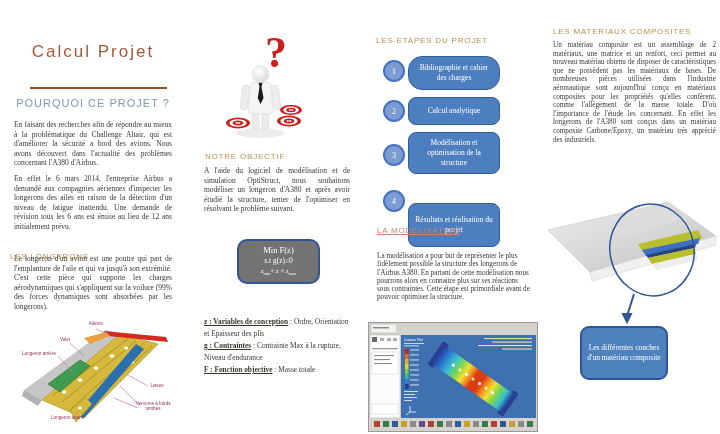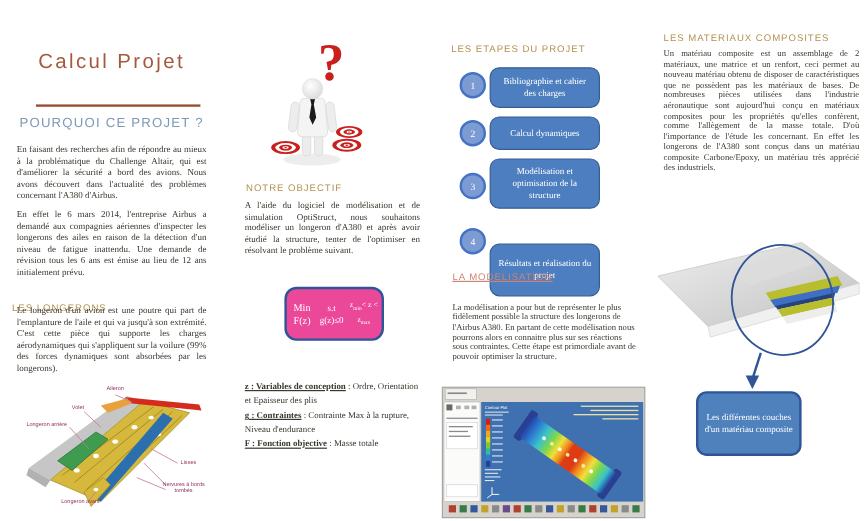--- a/index.html
+++ b/index.html
@@ -12,22 +12,22 @@
   .h-blue{font-family:"Liberation Sans",sans-serif;font-size:11px;letter-spacing:1px;
           color:#7e99b4;text-align:center;font-weight:400;}
   .h-small{font-family:"Liberation Sans",sans-serif;font-size:8px;letter-spacing:.8px;
            color:#b3924f;font-weight:400;}
   .h-salmon{color:#cc8474;}
   .body-text{font-size:7.5px;line-height:9.6px;text-align:justify;font-family:Liberation Serif, serif;}
   .left-text{text-align:left;font-size:7.2px;line-height:8.3px;}
   .tight{font-size:7.2px;line-height:8.6px;}
   .defs{font-size:7.4px;line-height:12px;text-align:left;}
   .u-bold{font-weight:bold;text-decoration:underline;}
-  .blue-box{background:#ec4899;border:2px solid #2e5597;border-radius:10px;color:#fff;
-            display:flex;flex-direction:row;align-items:center;justify-content:center;
+  .blue-box{background:#737373;border:2px solid #2e5597;border-radius:10px;color:#fff;
+            display:flex;flex-direction:column;align-items:center;justify-content:center;
             text-align:center;box-sizing:border-box;}
   .step-circle{width:22px;height:22px;border-radius:50%;background:#7b9bd2;border:2px solid #4472c4;
                color:#fff;display:flex;align-items:center;justify-content:center;font-size:8px;box-sizing:border-box;}
   .step-box{background:#4d7ebf;border:1px solid #365f91;border-radius:8px;color:#fff;
             display:flex;align-items:center;justify-content:center;text-align:center;
             font-size:7.5px;line-height:10px;padding:2px 6px;box-sizing:border-box;}
   .callout{background:#4f81bd;border:2px solid #2e5597;border-radius:9px;color:#fff;
            display:flex;align-items:center;justify-content:center;text-align:center;
            font-size:7.5px;line-height:10.5px;padding:3px;box-sizing:border-box;}
   .minline1{font-size:8.5px;line-height:11px;}
@@ -157,24 +157,24 @@
 
   <div class="abs defs" style="left:204px;top:316px;width:150px;">
     <div><span class="u-bold">z : Variables de conception</span><span> : Ordre, Orientation et Epaisseur des plis</span></div>
     <div><span class="u-bold">g : Contraintes</span><span> : Contrainte Max à la rupture, Niveau d'endurance</span></div>
     <div><span class="u-bold">F : Fonction objective</span><span> : Masse totale</span></div>
   </div>
 
   <div class="abs h-small" style="left:376px;top:36px;">LES ETAPES DU PROJET</div>
 
   <div class="abs step-circle" style="left:383px;top:60px;">1</div>
-  <div class="abs step-box" style="left:408px;top:56px;width:92px;height:34px;">Bibliographie et cahier des charges</div>
+  <div class="abs step-box" style="left:408px;top:56px;width:92px;height:34px;border-radius:14px;">Bibliographie et cahier des charges</div>
 
   <div class="abs step-circle" style="left:383px;top:100px;">2</div>
-  <div class="abs step-box" style="left:408px;top:97px;width:92px;height:28px;">Calcul dynamiques</div>
+  <div class="abs step-box" style="left:408px;top:97px;width:92px;height:28px;">Calcul analytique</div>
 
   <div class="abs step-circle" style="left:383px;top:144px;">3</div>
   <div class="abs step-box" style="left:408px;top:132px;width:92px;height:42px;">Modélisation et optimisation de la structure</div>
 
   <div class="abs step-circle" style="left:383px;top:190px;">4</div>
   <div class="abs step-box" style="left:408px;top:178px;width:92px;height:44px;margin-top:25px;">Résultats et réalisation du projet</div>
 
   <div class="abs h-small h-salmon" style="left:377px;top:226px;text-decoration:underline;">LA MODELISATION</div>
   <div class="abs left-text" style="left:377px;top:252px;width:154px;">La modélisation a pour but de représenter le plus fidèlement possible la structure des longerons de l'Airbus A380. En partant de cette modélisation nous pourrons alors en connaitre plus sur ses réactions sous contraintes. Cette étape est primordiale avant de pouvoir optimiser la structure.</div>
 

